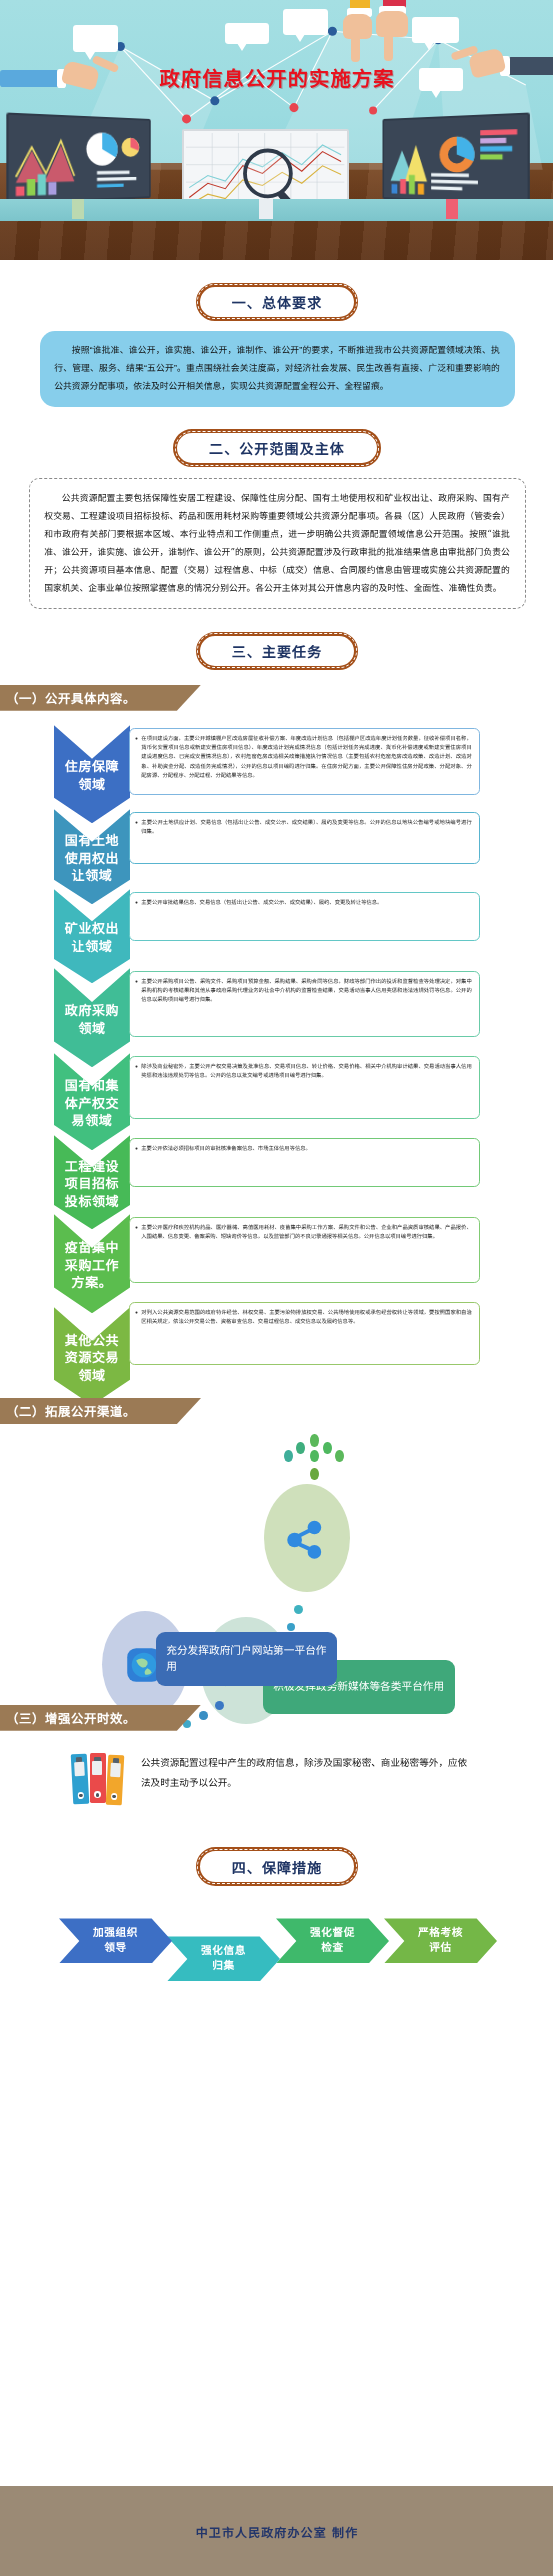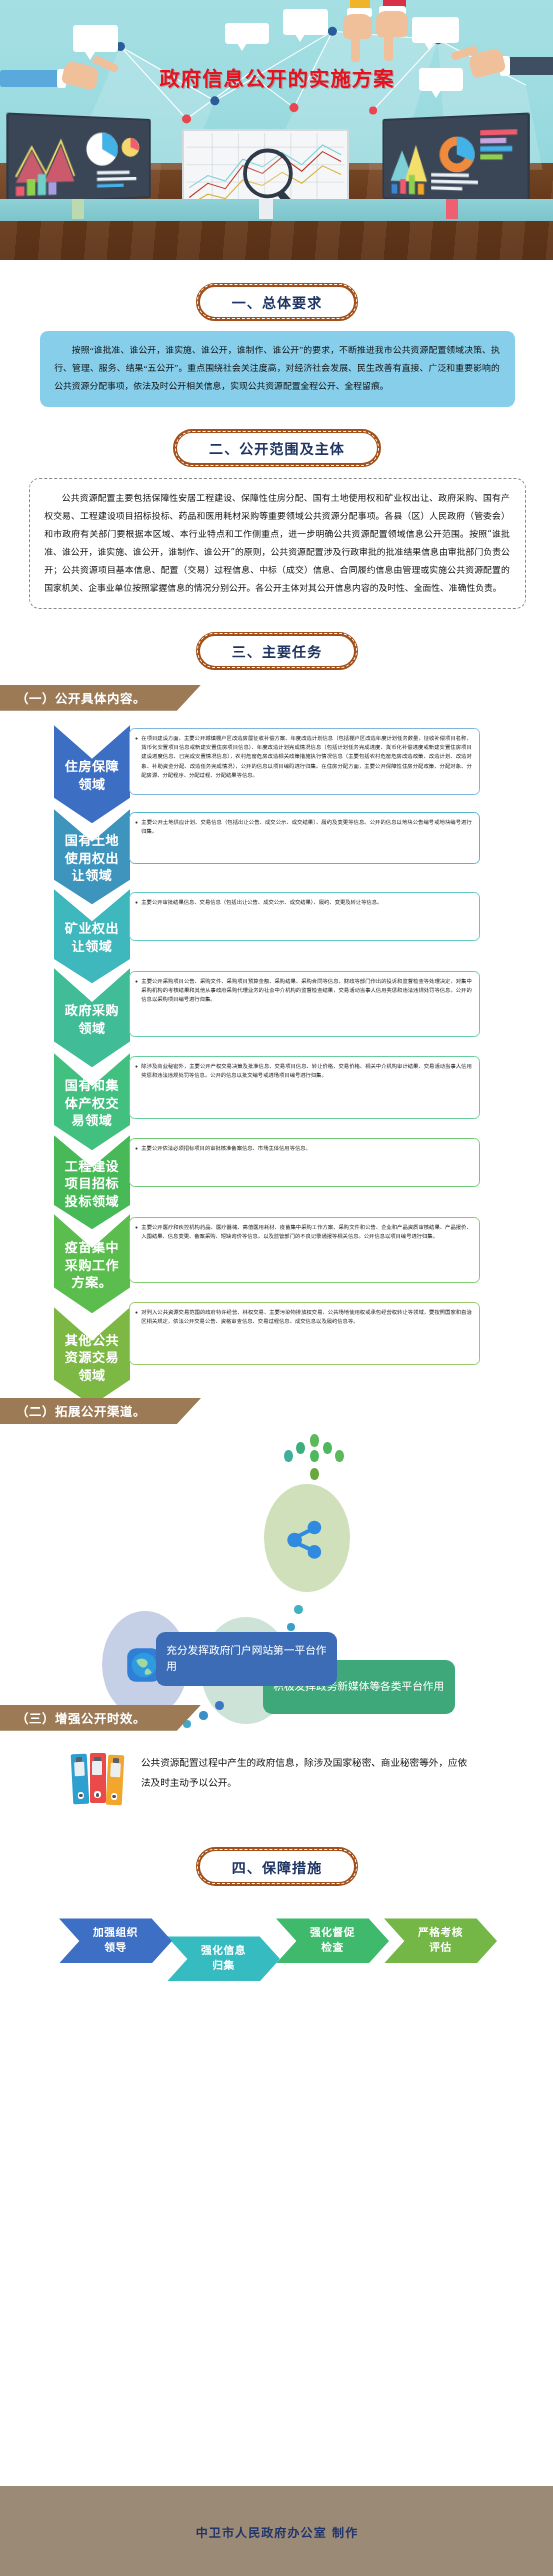--- a/index.html
+++ b/index.html
@@ -84,41 +84,41 @@
   }
   .pill-text{
     font-family:"DejaVu Serif","Liberation Serif",serif;
     font-weight:700; font-size:14px; color:#1f3564; letter-spacing:1.1px;
     white-space:nowrap;
   }
 
   
   .para-blue{
     margin:10.2px auto 0; width:475px;
-    background:#87ceeb; border-radius:8px;
+    background:#87ceeb; border-radius:15px;
     padding:10.2px 14.7px 11.3px;
-    font-family:Liberation Serif, serif;
+    font-family:Liberation Sans, sans-serif;
     font-size:8.8px; line-height:2.05; color:#111; text-align:justify;
     text-indent:2em;
   }
   .para-dashed{
     margin:10.2px auto 0; width:497px;
     border:1.1px dashed #8a8a8a; border-radius:10.2px;
     padding:10.2px 14.7px 11.3px; background:#fff;
     font-family:"DejaVu Serif","Liberation Serif",serif;
     font-size:8.8px; line-height:2.05; color:#111; text-align:justify;
     text-indent:2em;
   }
 
   
   .ribbon{
     position:relative; display:block; height:26px; width:201px;
     background:#9b7a55;
     clip-path: polygon(0 0, 100% 0, 88% 100%, 0 100%);
-    padding-left:16px;
+    padding-left:6px;
     display:flex; align-items:center;
   }
   .ribbon-text{
     font-family:"DejaVu Serif","Liberation Serif",serif;
     font-weight:700; font-size:12.4px; color:#ffffff; letter-spacing:0.6px;
   }
 
   
   .task-row{ position:relative; width:554px; }
   .chev{

